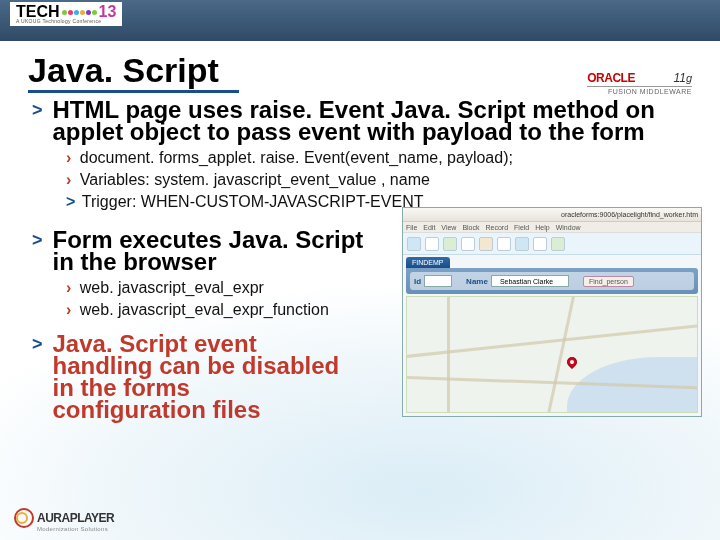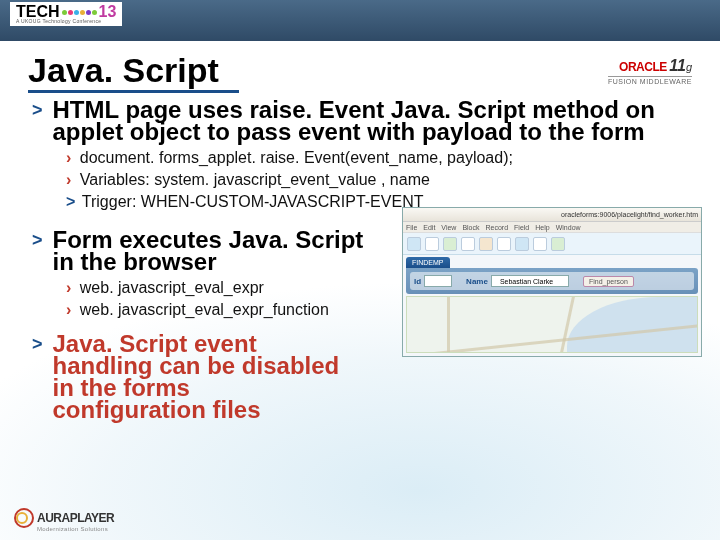--- a/index.html
+++ b/index.html
@@ -30,53 +30,53 @@
     display: flex; align-items: center; gap: 2px;
   }
   .tech-logo .dots { display:inline-flex; gap:1px; }
   .tech-logo .dot { width:5px; height:5px; border-radius:50%; display:inline-block; }
   .d1{background:#7dcb3a}.d2{background:#e83a7a}.d3{background:#3ab0e8}.d4{background:#e8b03a}.d5{background:#7a3acb}
   .tech-logo .num { color:#c03aa0; font-weight:bold; }
   .tech-sub { font-size:5px; color:#555; font-weight:normal; letter-spacing:0.3px; }
 
   .slide-area { position: relative; z-index: 1; padding: 10px 28px 0 28px; }
 
-  .top-row { display:flex; justify-content:space-between; align-items:flex-start; }
+  .top-row { display:flex; justify-content:space-between; align-items:flex-end; }
   h1.title {
     font-size: 34px; font-weight: bold; color: #000;
     border-bottom: 3px solid #1a4e8a;
     display:inline-block; padding-right: 20px; padding-bottom: 0;
     margin-bottom: 2px;
   }
   .oracle-badge {
     text-align: right; font-size: 9px; color:#333;
     margin-top: 6px;
   }
   .oracle-badge .oracle { color:#c00; font-weight:bold; font-size:12px; letter-spacing:-0.5px;}
-  .oracle-badge .elev { font-weight:bold; font-style:italic; font-size:16px; }
+  .oracle-badge .elev { font-weight:normal; font-style:italic; font-size:12px;margin-left:36px; }
   .oracle-badge .g { font-style:italic; font-size:11px; }
   .oracle-badge .fm { display:block; font-size:7px; color:#666; letter-spacing:0.5px; border-top:1px solid #999; margin-top:1px; padding-top:1px;}
 
   h2.subtitle { font-size: 26px; font-weight:bold; color:#1a4e8a; margin-top:-2px; margin-bottom: 14px; }
 
   .bullet-l1 { display:flex; align-items:flex-start; gap:10px; margin: 4px 0 4px 4px; }
   .bullet-l1 .mark { color:#1a4e8a; font-weight:bold; font-size:18px; line-height:22px; }
   .bullet-l1 .txt { font-size:24px; font-weight:bold; color:#000; line-height:22px; }
   .bullet-l1 .txt.red { color:#c0392b; }
 
   .sub-block { margin: 4px 0 12px 38px; }
   .bullet-l2 { font-size:16px; color:#111; line-height:22px; }
   .bullet-l2 .mark { color:#c0392b; font-weight:bold; margin-right:4px; }
   .bullet-l2 .mark-blue { color:#1a4e8a; font-weight:bold; margin-right:2px; }
 
   .with-screenshot { display:flex; gap:14px; margin-top:2px; }
   .left-col { flex:1; }
 
   .mini-screenshot {
-    width: 300px; height: 150px;
+    width: 300px; height: 210px;
     border:1px solid #8aa; background:#f4f7fa;
     font-size:7px; color:#333;
     margin-top:-18px;
     margin-right:-10px;
     display:flex; flex-direction:column;
     position:relative;
   }
   .ms-titlebar { background:linear-gradient(#faf8f4,#e8e4da); height:14px; display:flex; align-items:center; padding:0 3px; justify-content:space-between; border-bottom:1px solid #ccc;}
   .ms-titlebar .t { color:#333; font-size:7px; }
   .ms-menubar { background:#f0ede6; height:11px; padding:0 3px; display:flex; gap:6px; align-items:center; font-size:7px; color:#555; border-bottom:1px solid #ddd;}

